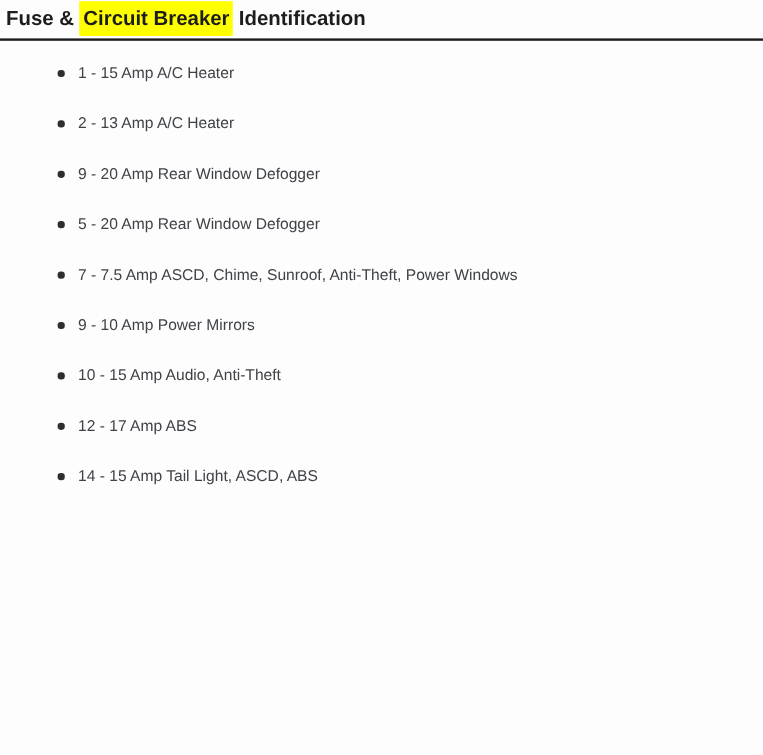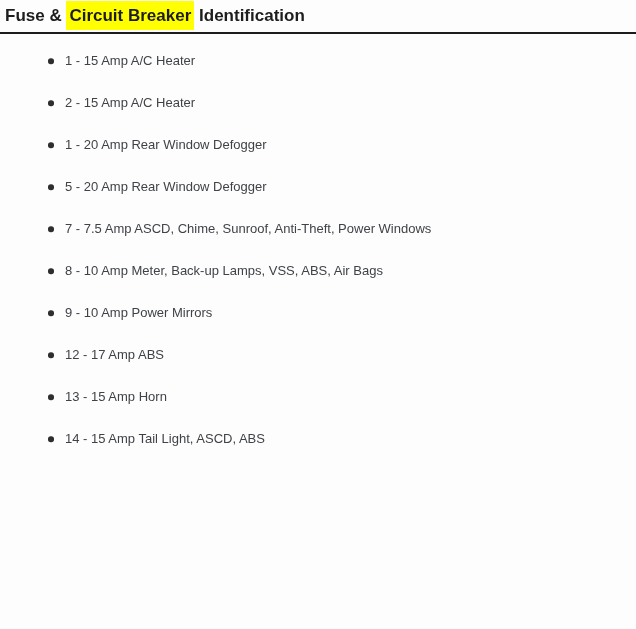--- a/index.html
+++ b/index.html
@@ -67,22 +67,21 @@
 <body>
 
 <div class="page-header">
   <h1 class="page-title"><span>Fuse &amp; </span><mark>Circuit Breaker</mark><span> Identification</span></h1>
 </div>
 
 <hr class="header-rule">
 
 <ul class="fuse-list">
     <li>1 - 15 Amp A/C Heater</li>
-    <li>2 - 15 Amp A/C Heater</li>
-    <li>1 - 20 Amp Rear Window Defogger</li>
+    <li>2 - 13 Amp A/C Heater</li>
+    <li>9 - 20 Amp Rear Window Defogger</li>
     <li>5 - 20 Amp Rear Window Defogger</li>
     <li>7 - 7.5 Amp ASCD, Chime, Sunroof, Anti-Theft, Power Windows</li>
-    <li>8 - 10 Amp Meter, Back-up Lamps, VSS, ABS, Air Bags</li>
     <li>9 - 10 Amp Power Mirrors</li>
+    <li>10 - 15 Amp Audio, Anti-Theft</li>
     <li>12 - 17 Amp ABS</li>
-    <li>13 - 15 Amp Horn</li>
     <li>14 - 15 Amp Tail Light, ASCD, ABS</li>
   </ul>
 
 </body></html>

